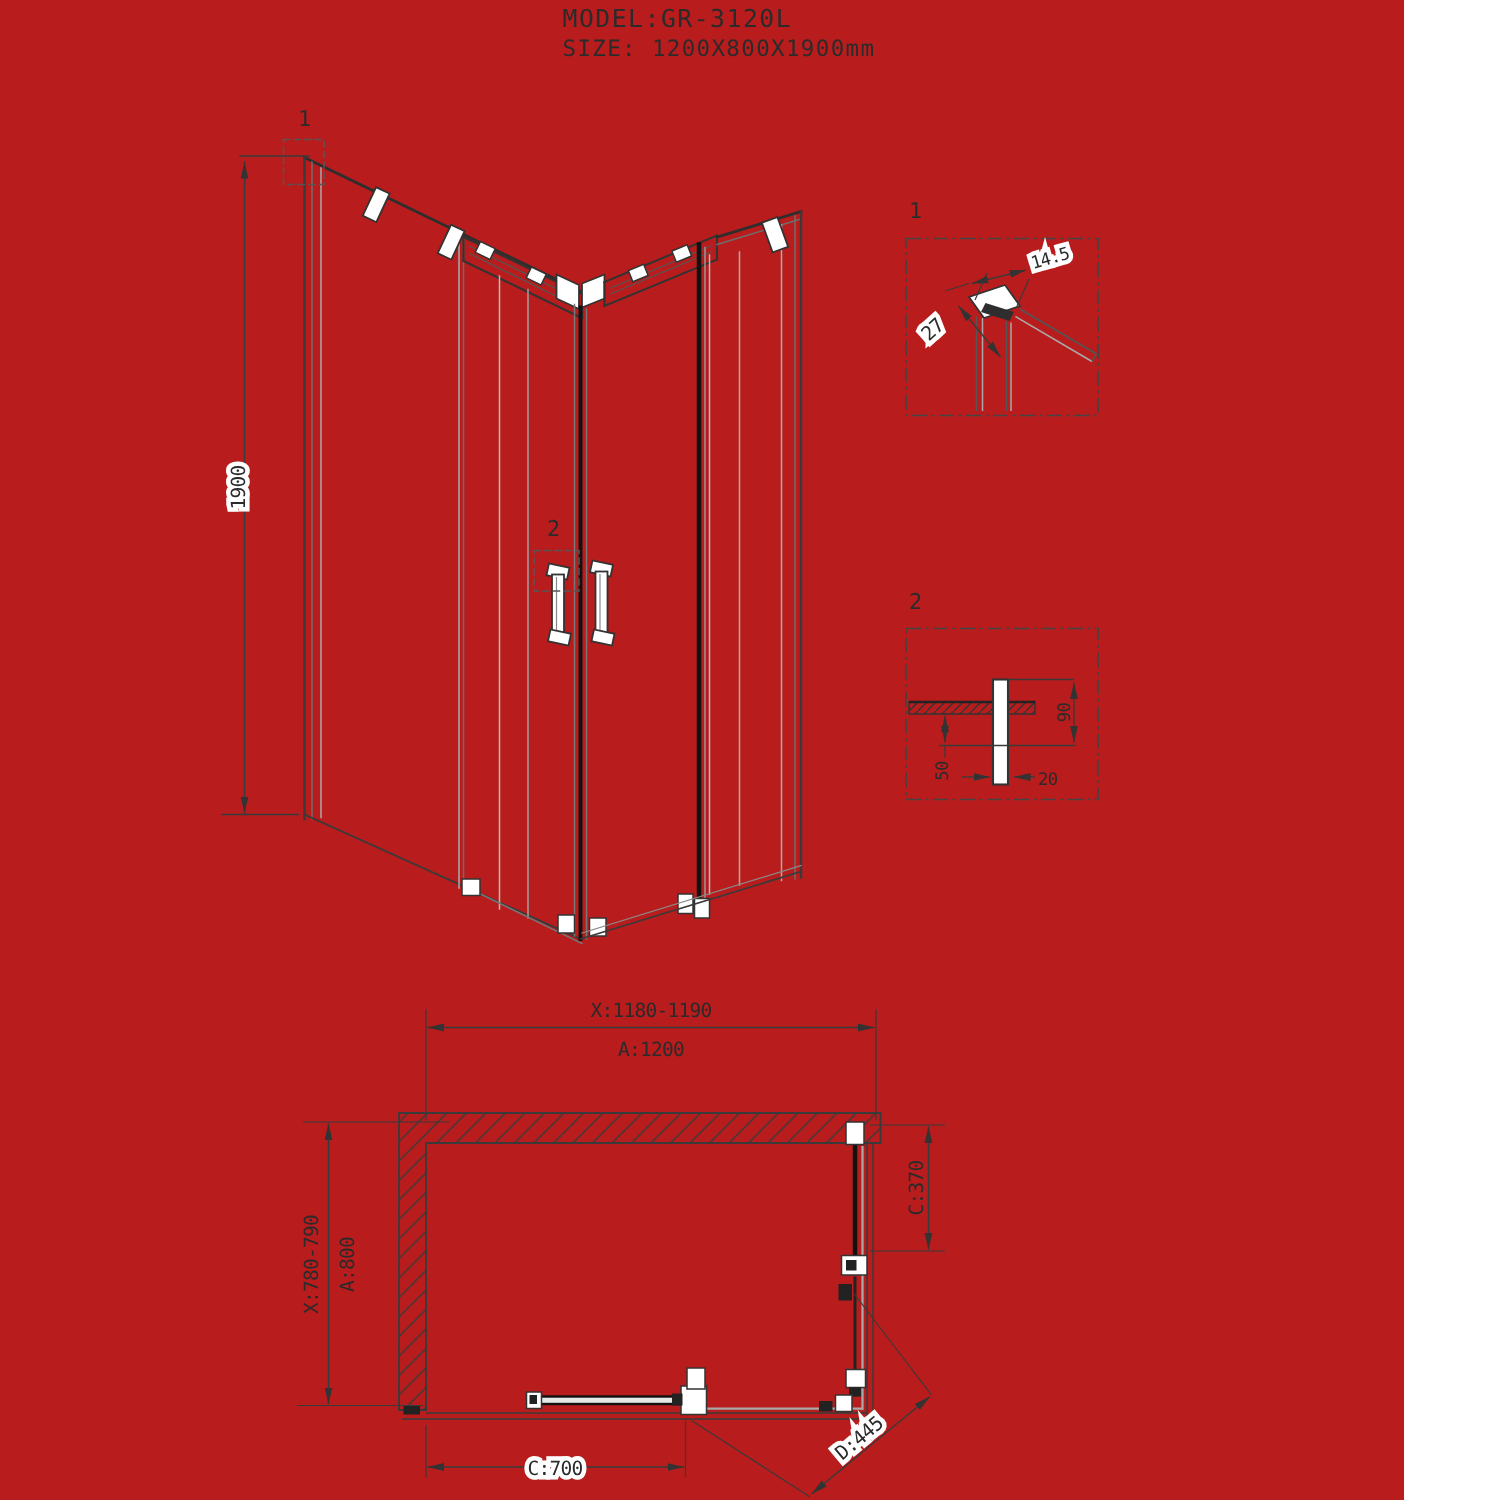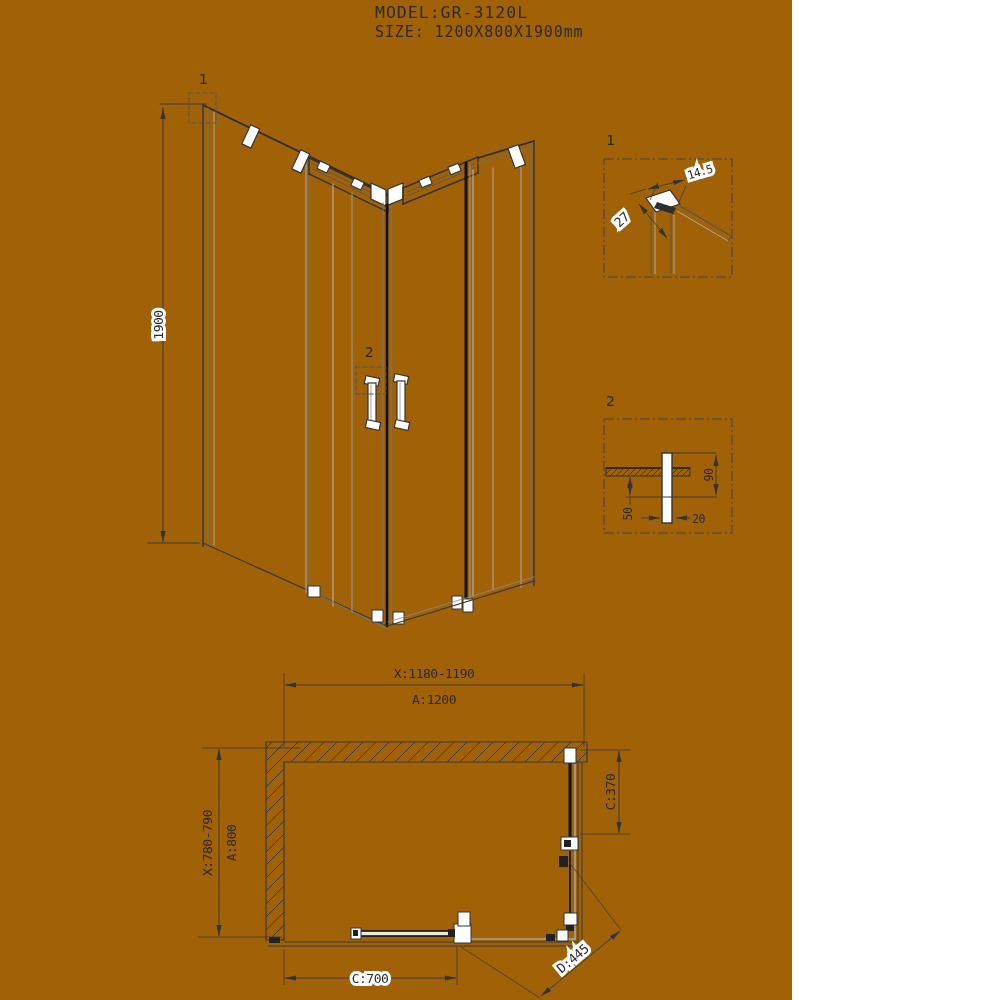--- a/index.html
+++ b/index.html
@@ -1,17 +1,17 @@
 <!DOCTYPE html>
 <html><head>
 <meta charset="utf-8">
 <style>
   html,body { margin:0; padding:0; background:#ffffff; }
   .page {
-    position:relative; width:792px; height:1000px; background:#a16207;
+    position:relative; width:936px; height:1000px; background:#b91c1c;
     font-family:"DejaVu Sans Mono", monospace; overflow:hidden;text-align:right;
   }
   svg { display:block; }
   text {
     font-family:"DejaVu Sans Mono", monospace;
     fill:#2b2b2b;
   }
   .dimtxt   { font-size:13px; letter-spacing:-0.5px; }
   .dimtxt-s { font-size:11.5px; letter-spacing:-0.5px; }
   .callout  { font-size:14.5px; }

